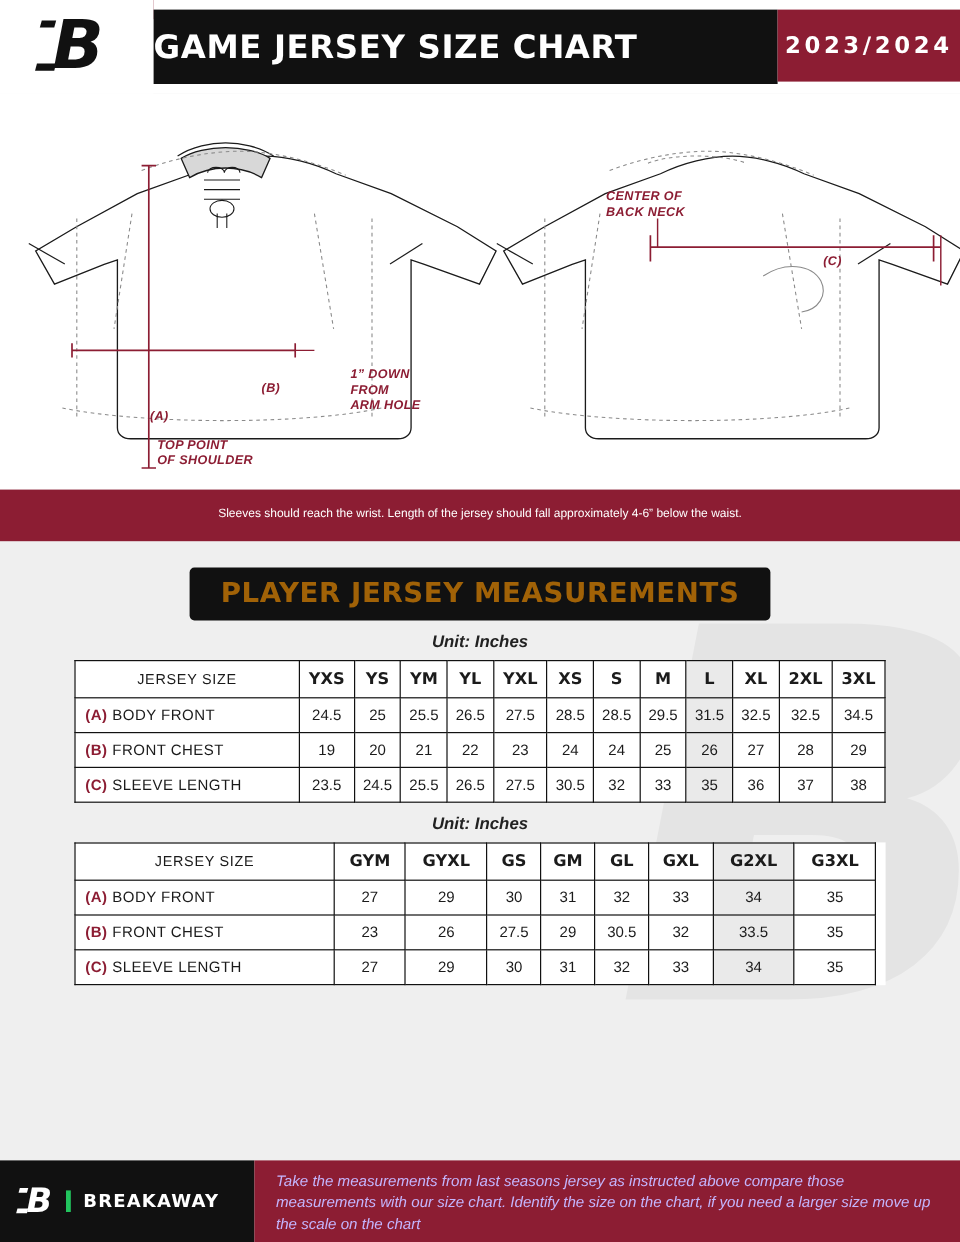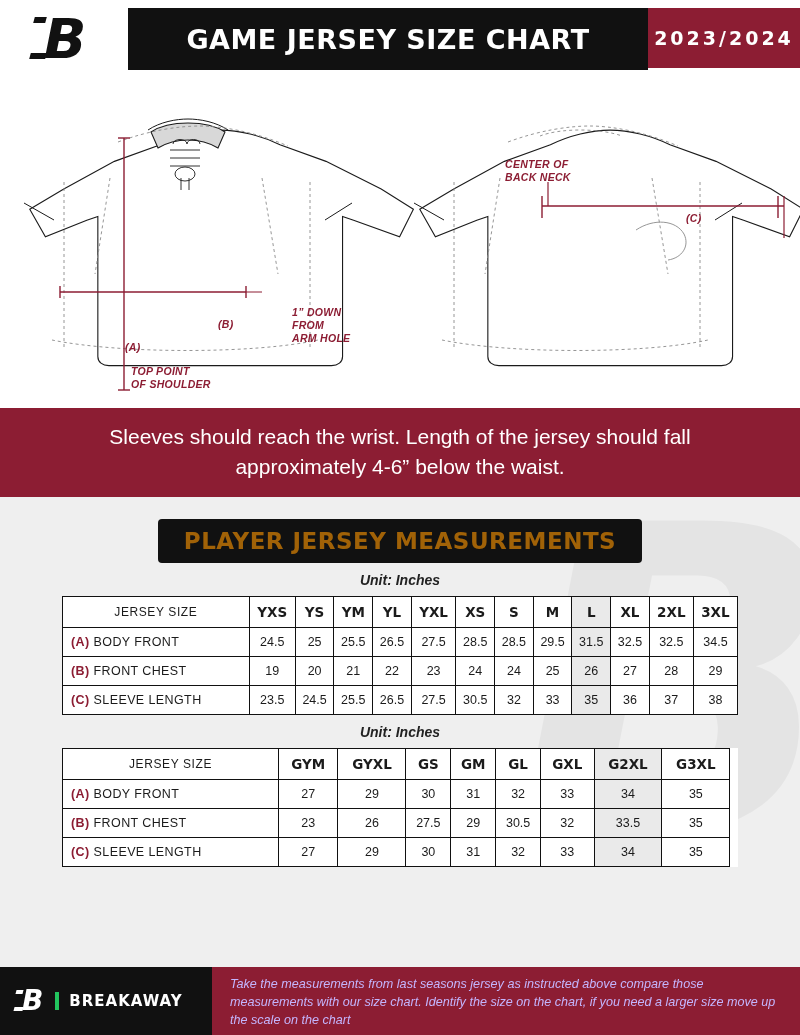--- a/index.html
+++ b/index.html
@@ -47,21 +47,21 @@
   .logo-b:before {
     content:""; position:absolute; left:-10px; top:6px; width:12px; height:6px;
     background:#111; transform: skewX(-15deg);
   }
   .logo-b:after {
     content:""; position:absolute; left:-14px; bottom:8px; width:16px; height:6px;
     background:#111; transform: skewX(-15deg);
   }
   .title-bar {
     position:absolute; left:128px; top:8px; right:152px; height:62px;
-    background:#111; display:flex; align-items:center; justify-content:center;
+    background:#111; display:flex; align-items:center; 
   }
   .title-bar h1 {
     margin:0; color:#fff; font-size: 27px; letter-spacing: 0.5px;
     font-family: "DejaVu Sans", sans-serif; font-weight:700;
   }
   .season {
     position:absolute; right:0; top:8px; width:152px; height:60px;
     background:#8c1d33; color:#fff; display:flex; align-items:center; justify-content:center;
     font-family:"DejaVu Sans", sans-serif; font-weight:700; font-size:19px; letter-spacing:3px;
   }
@@ -74,21 +74,21 @@
   }
   .callout {
     position:absolute; font-style:italic; font-weight:700;
     color:#8c1d33; font-size:10.5px; line-height:1.25; letter-spacing:0.3px;
   }
 
   
   .note {
     position:relative; z-index:2;
     background:#8c1d33; color:#fff; text-align:center;
-    padding:14px 60px; font-size:21px; line-height:1.45;
+    padding:14px 60px; font-size:10px; line-height:1.45;
   }
 
   
   .section-title-wrap { text-align:center; position:relative; z-index:2; }
   .section-title {
     display:inline-block; background:#111; color:#a16207;
     font-family:"DejaVu Sans", sans-serif; font-weight:700;
     font-size:23px; letter-spacing:0.5px;
     padding:9px 26px; border-radius:4px;
     margin-top:22px;

